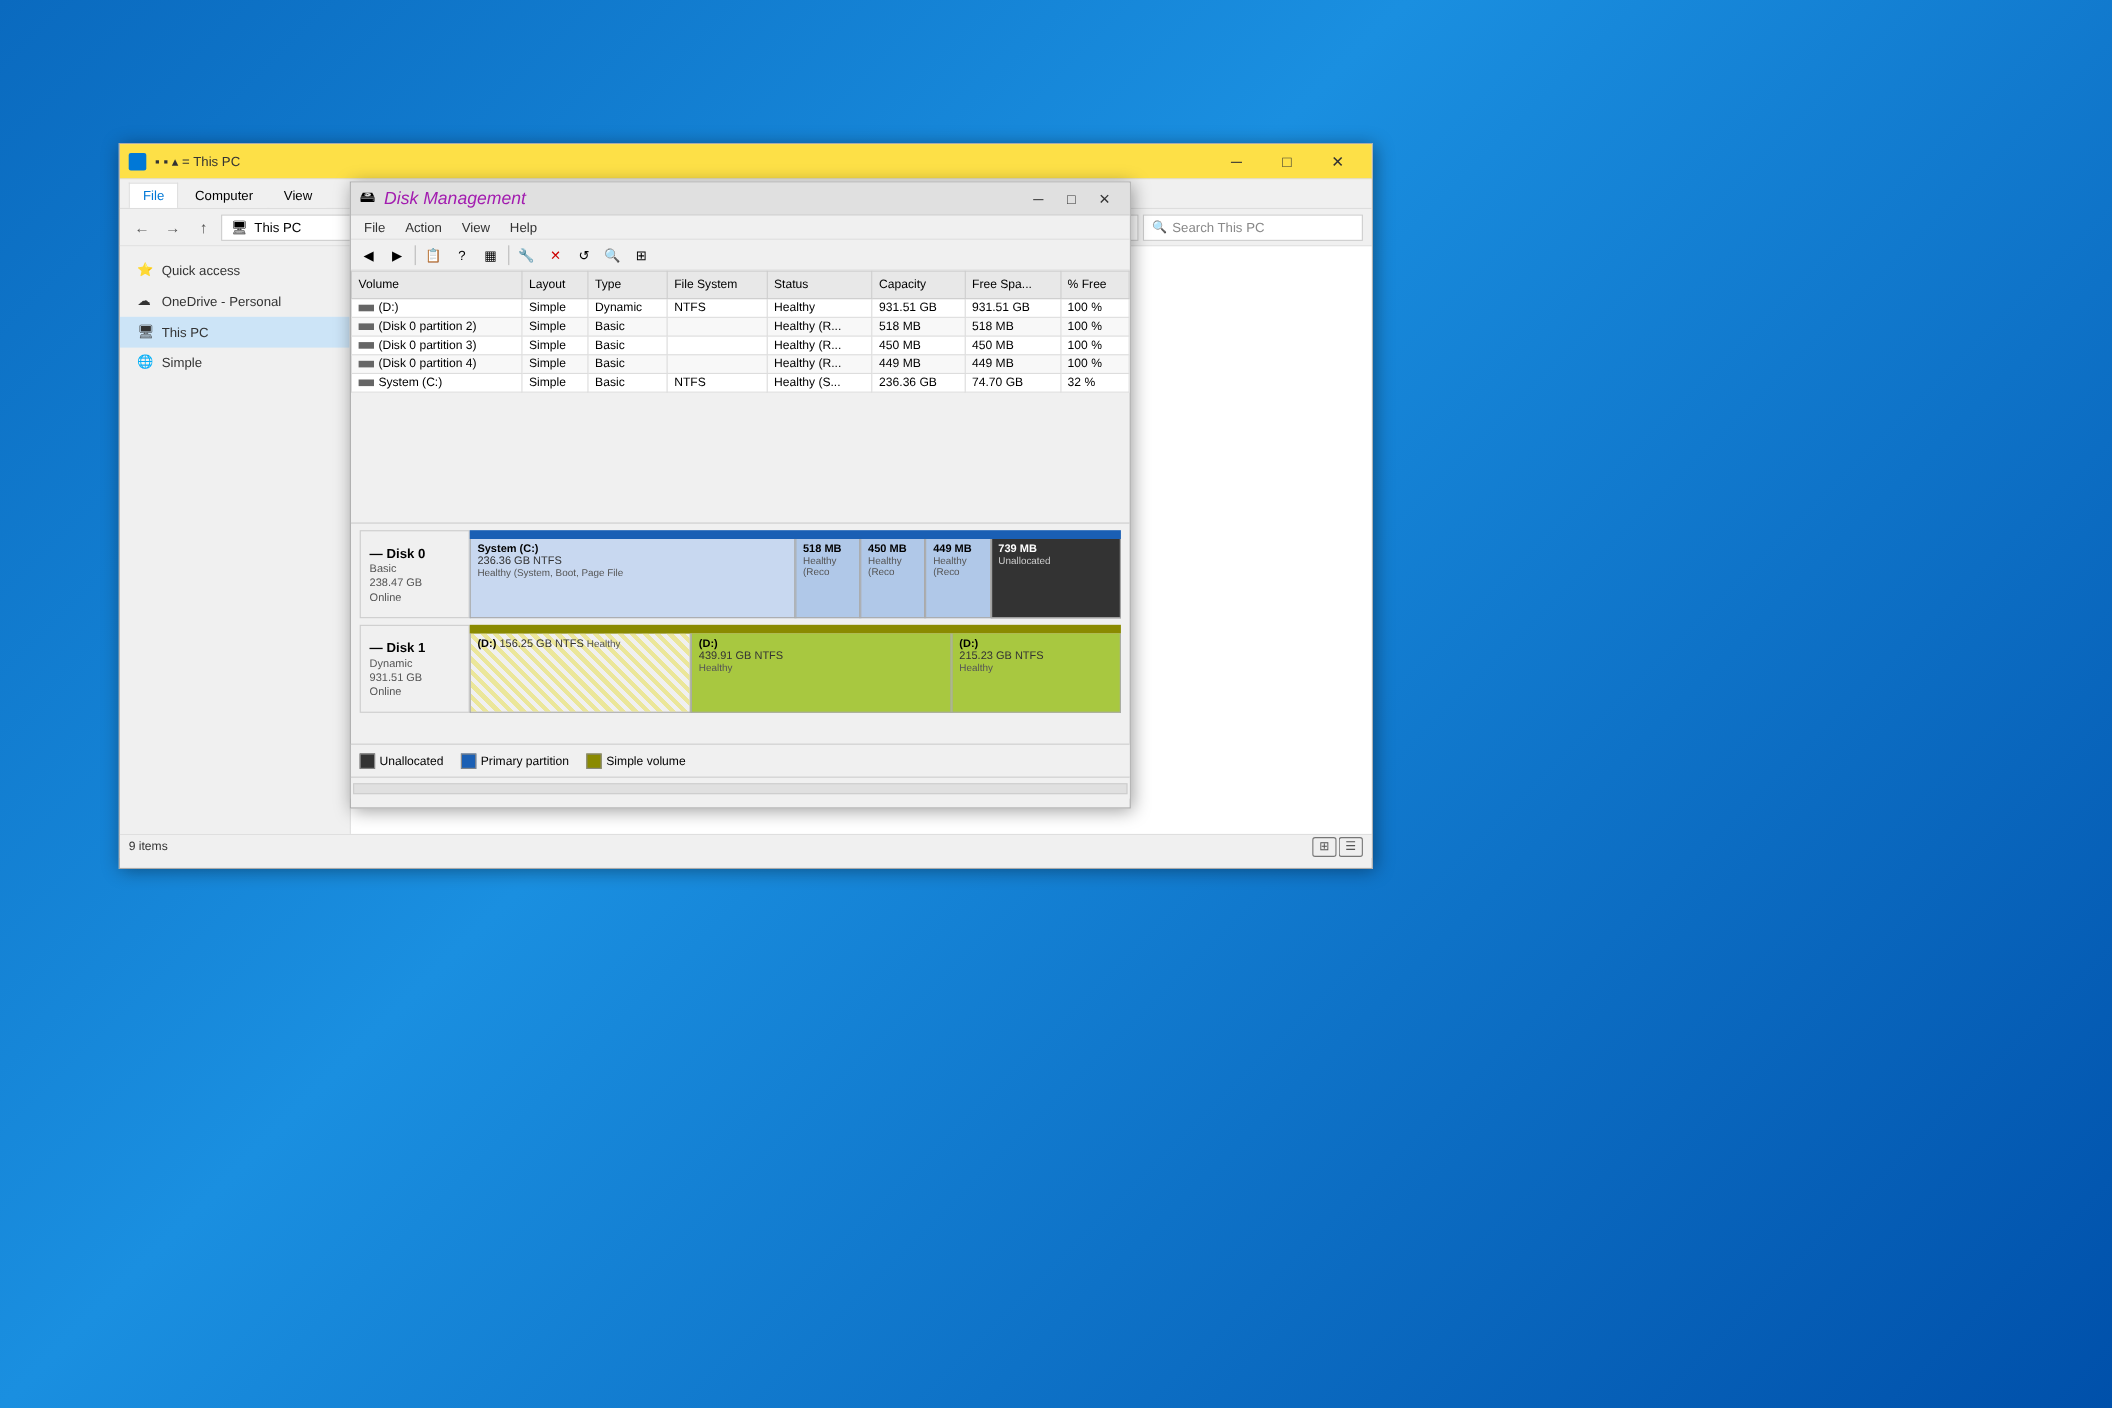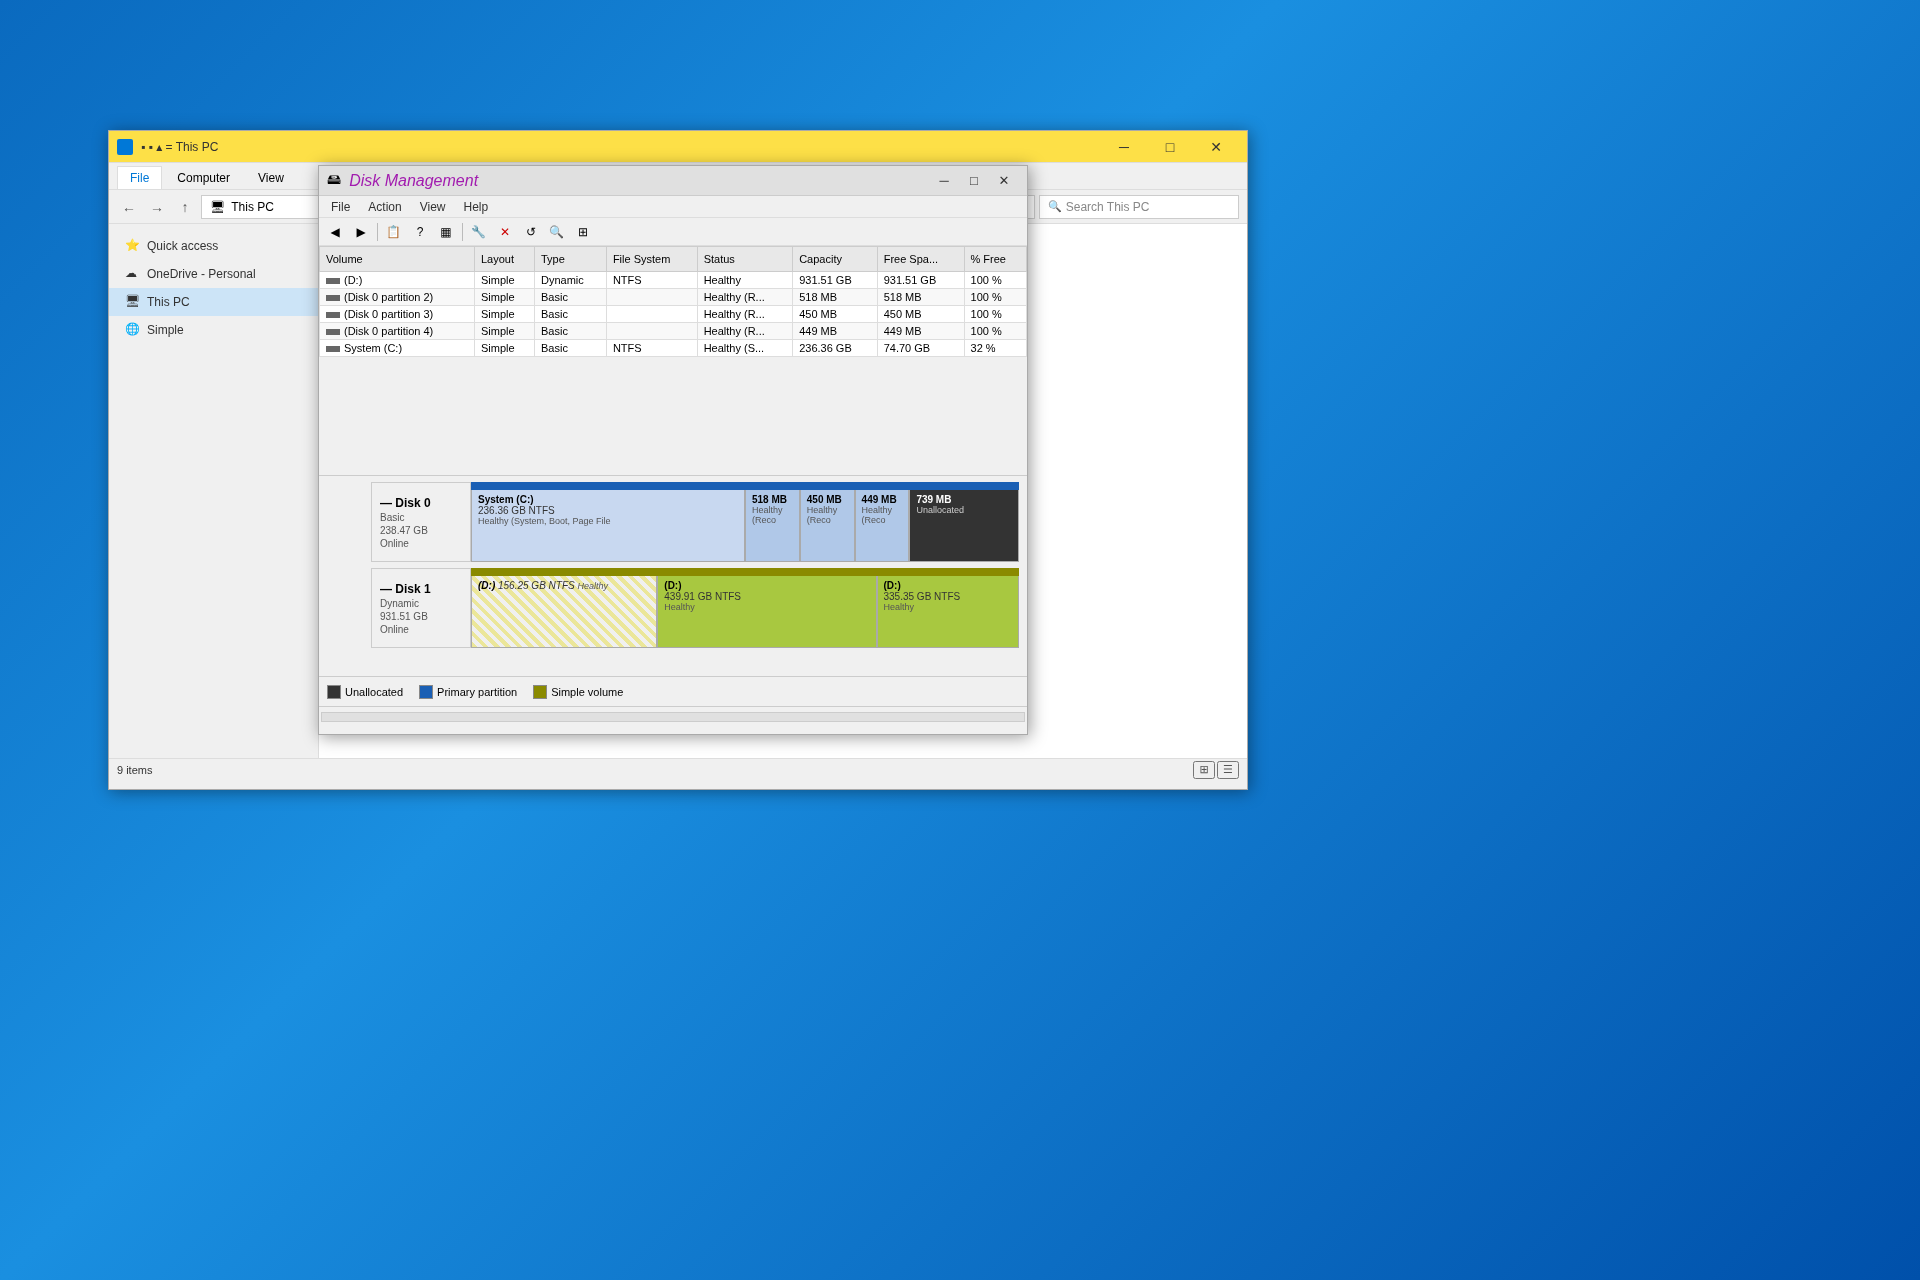--- a/index.html
+++ b/index.html
@@ -365,33 +365,31 @@
       background: repeating-linear-gradient(
         45deg,
         #e8e060 0px, #e8e060 4px,
         transparent 4px, transparent 8px
       );
       opacity: 0.6;
     }
     .disk-segment.dynamic-vol .seg-content {
       position: relative;
       z-index: 1;
-      font-style: italic;
     }
     .disk-segment.dynamic-green { background: #a8c840; }
     .seg-name { font-weight: bold; }
     .seg-size { color: #333; }
     .seg-status { color: #555; font-size: 9px; }
 
     
     .dm-disk-scroll-container {
       height: 200px;
       overflow-y: auto;
       position: relative;
-      padding-left: 44px;
     }
 
     
     .dm-legend {
       height: 30px;
       background: #f0f0f0;
       border-top: 1px solid #ccc;
       display: flex;
       align-items: center;
       padding: 0 8px;
@@ -642,21 +640,21 @@
               <span class="seg-status">Healthy</span>
             </div>
           </div>
           <div class="disk-segment dynamic-green" style="width:40%; background:#a8c840;">
             <span class="seg-name">(D:)</span>
             <span class="seg-size">439.91 GB NTFS</span>
             <span class="seg-status">Healthy</span>
           </div>
           <div class="disk-segment dynamic-green" style="width:26%; background:#a8c840;">
             <span class="seg-name">(D:)</span>
-            <span class="seg-size">335.35 GB NTFS</span>
+            <span class="seg-size">215.23 GB NTFS</span>
             <span class="seg-status">Healthy</span>
           </div>
         </div>
       </div>
     </div>
   </div>
 
   <div class="dm-legend">
     <div class="legend-item">
       <div class="legend-swatch black"></div>

